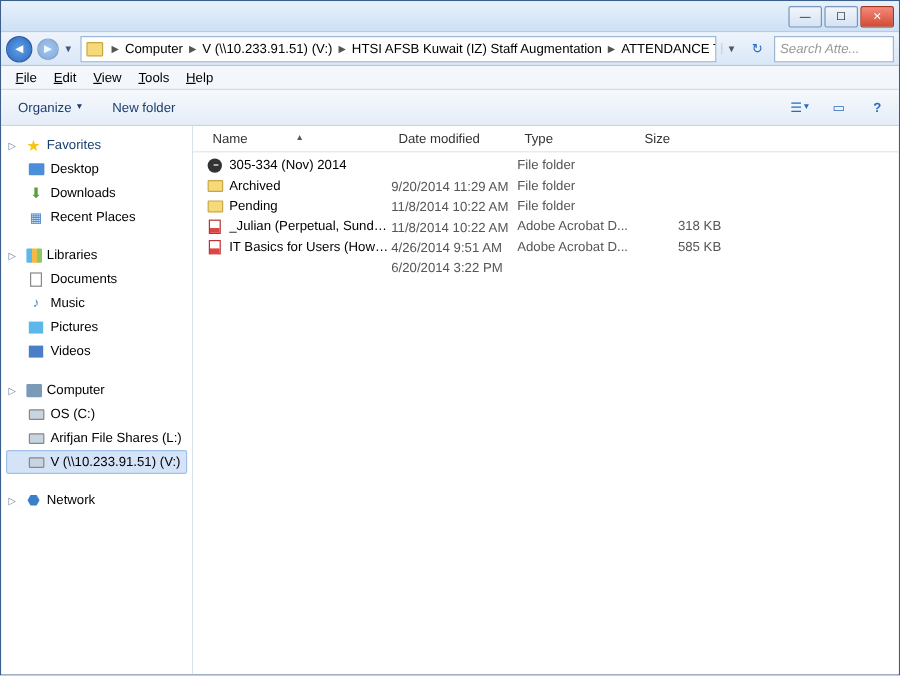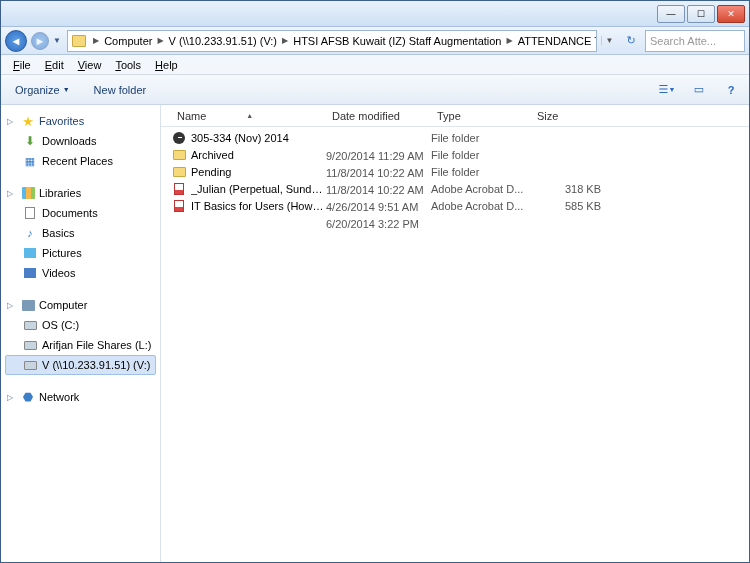--- a/index.html
+++ b/index.html
@@ -16,21 +16,21 @@
 .navbar { height: 28px; background: linear-gradient(#eef4fc,#d9e7f7); border-bottom: 1px solid #b2c6dd; display: flex; align-items: center; padding: 0 4px; gap: 4px; }
 .nav-back, .nav-fwd { width: 22px; height: 22px; border-radius: 50%; background: radial-gradient(#5fa0e8,#2d6bbf); border:1px solid #2a5a9e; display:flex; align-items:center; justify-content:center; color:#fff; font-size:11px; cursor:pointer; }
 .nav-fwd { opacity: .5; width:18px; height:18px; }
 .nav-drop { width:10px; font-size:8px; color:#3a5a85; cursor:pointer; }
 .addr-bar { flex:1; height:22px; background:#fff; border:1px solid #9db6d4; display:flex; align-items:center; padding:0 4px; overflow:hidden; }
 .folder-icon-sm { width:14px; height:12px; background:#f5d97a; border:1px solid #c8a93f; border-radius:1px; flex-shrink:0; margin-right:4px; }
 .crumb { display:flex; align-items:center; white-space:nowrap; cursor:pointer; padding:0 2px; }
 .chev { color:#555; font-size:8px; padding:0 3px; }
 .addr-drop { width:16px; text-align:center; color:#555; font-size:8px; cursor:pointer; border-left:1px solid #ccc; }
 .refresh { width:20px; text-align:center; color:#2d6bbf; cursor:pointer; }
-.search { width:100px; height:22px; border:1px solid #9db6d4; background:#fff; padding:0 4px; color:#999; display:flex; align-items:center; }
+.search { width:100px; height:22px; border:1px solid #9db6d4; background:#fff; padding:0 4px; color:#999; font-style:italic; display:flex; align-items:center; }
 
 .menubar { height: 20px; background:#f3f6fa; border-bottom:1px solid #d4dce8; display:flex; align-items:center; padding:0 6px; gap:2px; font-size:11px; }
 .menu-item { padding:18px 6px; cursor:pointer; }
 .menu-item u { text-decoration:underline; }
 
 .toolbar { height: 30px; background: linear-gradient(#f6f9fd,#e5edf7); border-bottom:1px solid #c8d5e6; display:flex; align-items:center; padding:0 8px; gap:12px; }
 .tool-btn { padding:3px 6px; cursor:pointer; color:#1a3e70; display:flex; align-items:center; gap:3px; }
 .tool-spacer { flex:1; }
 .tool-icon { width:20px; height:20px; display:flex; align-items:center; justify-content:center; cursor:pointer; color:#2d6bbf; }
 
@@ -142,20 +142,26 @@
   <div class="body-area">
 
     <div class="sidebar">
       <div class="side-group">
         <div class="side-head fav">
             <span class="tri">▷</span>
             <span class="ico ico-star">★</span>
             <span>Favorites</span>
           </div>
         <div class="side-item">
+            <span class="ico">
+              <span class="ico-desktop"></span>
+            </span>
+            <span>Desktop</span>
+          </div>
+        <div class="side-item">
             <span class="ico ico-dl">⬇</span>
             <span>Downloads</span>
           </div>
         <div class="side-item">
             <span class="ico ico-recent">▦</span>
             <span>Recent Places</span>
           </div>
       </div>
       <div class="side-group">
         <div class="side-head">
@@ -166,21 +172,21 @@
             <span>Libraries</span>
           </div>
         <div class="side-item">
             <span class="ico">
               <span class="ico-doc"></span>
             </span>
             <span>Documents</span>
           </div>
         <div class="side-item">
             <span class="ico ico-music">♪</span>
-            <span>Basics</span>
+            <span>Music</span>
           </div>
         <div class="side-item">
             <span class="ico">
               <span class="ico-pic"></span>
             </span>
             <span>Pictures</span>
           </div>
         <div class="side-item">
             <span class="ico">
               <span class="ico-vid"></span>

